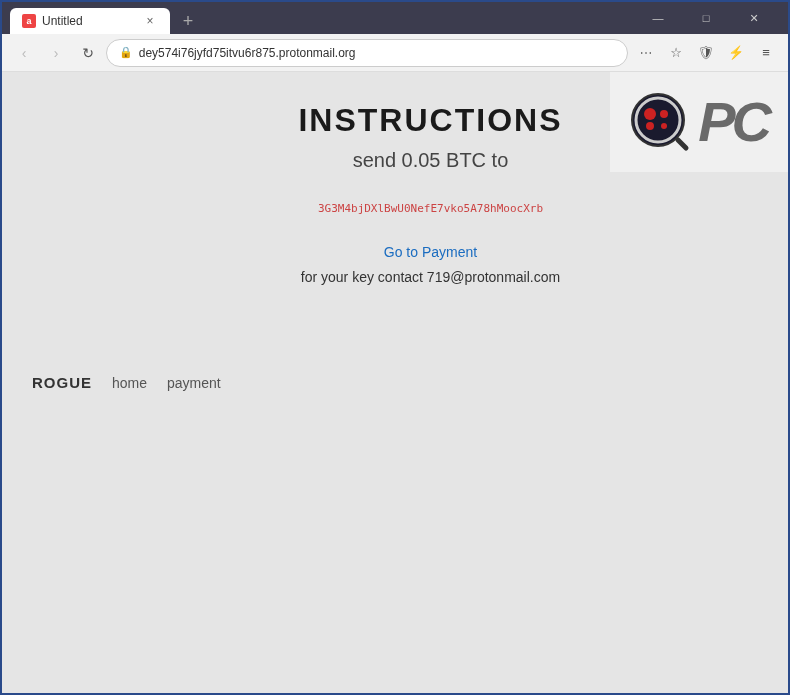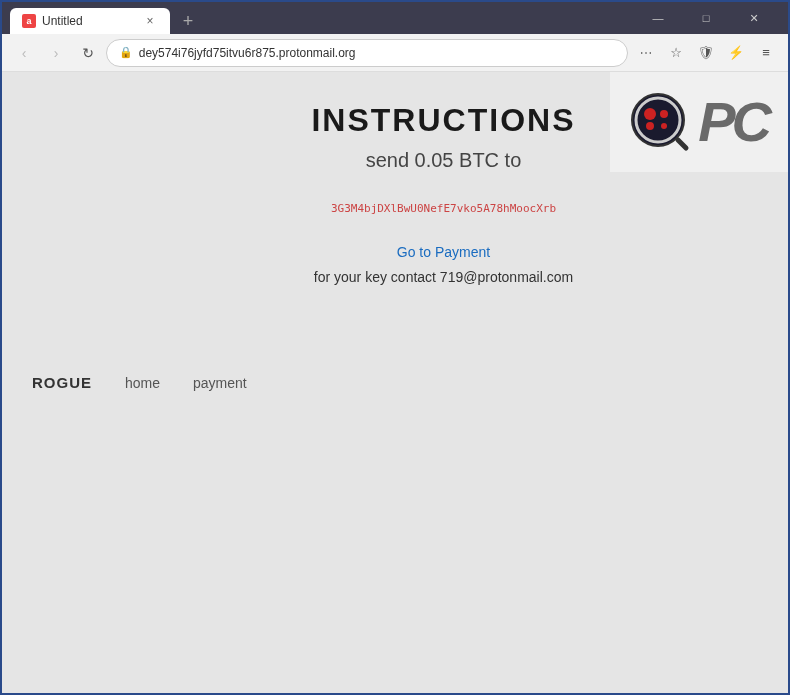--- a/index.html
+++ b/index.html
@@ -178,21 +178,20 @@
     .site-brand {
       font-weight: bold;
       font-size: 15px;
       color: #333;
       letter-spacing: 1px;
     }
     .site-nav-link {
       color: #555;
       text-decoration: none;
       cursor: pointer;
-      margin-left: 13px;
     }
 
     
     .main-content {
       flex: 1;
       display: flex;
       flex-direction: column;
       align-items: center;
       padding: 30px 20px;
       text-align: center;

